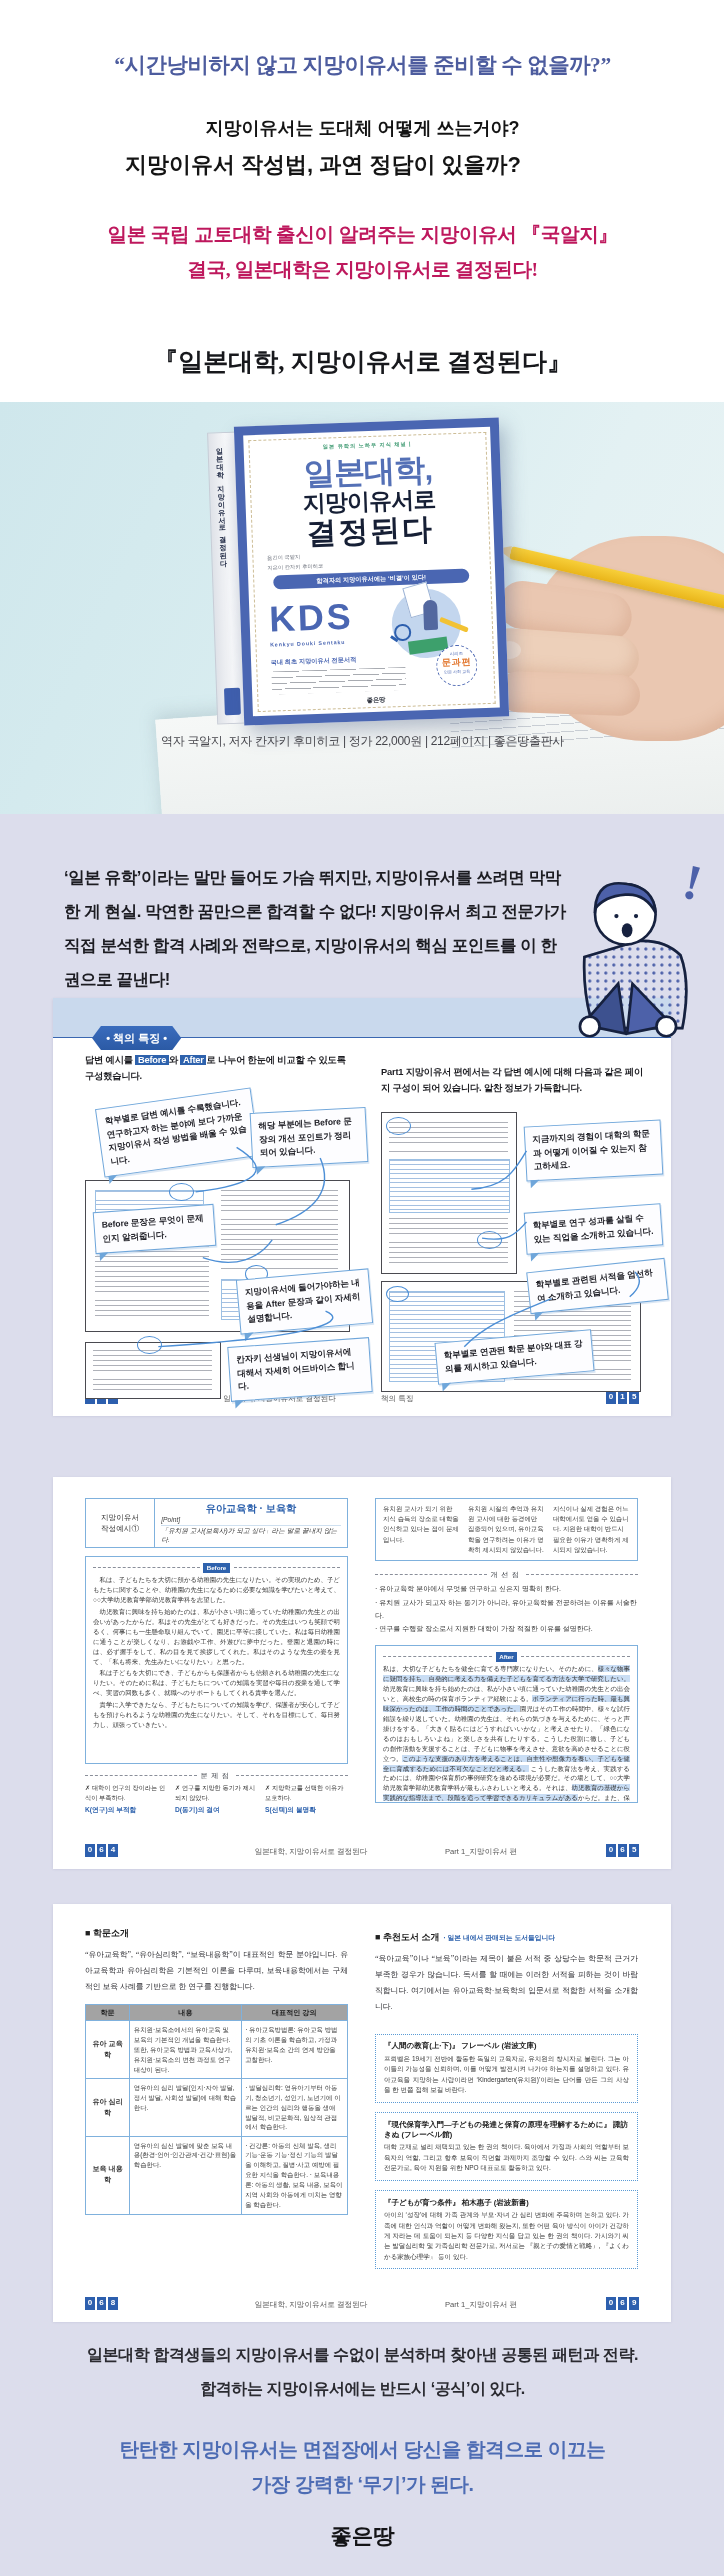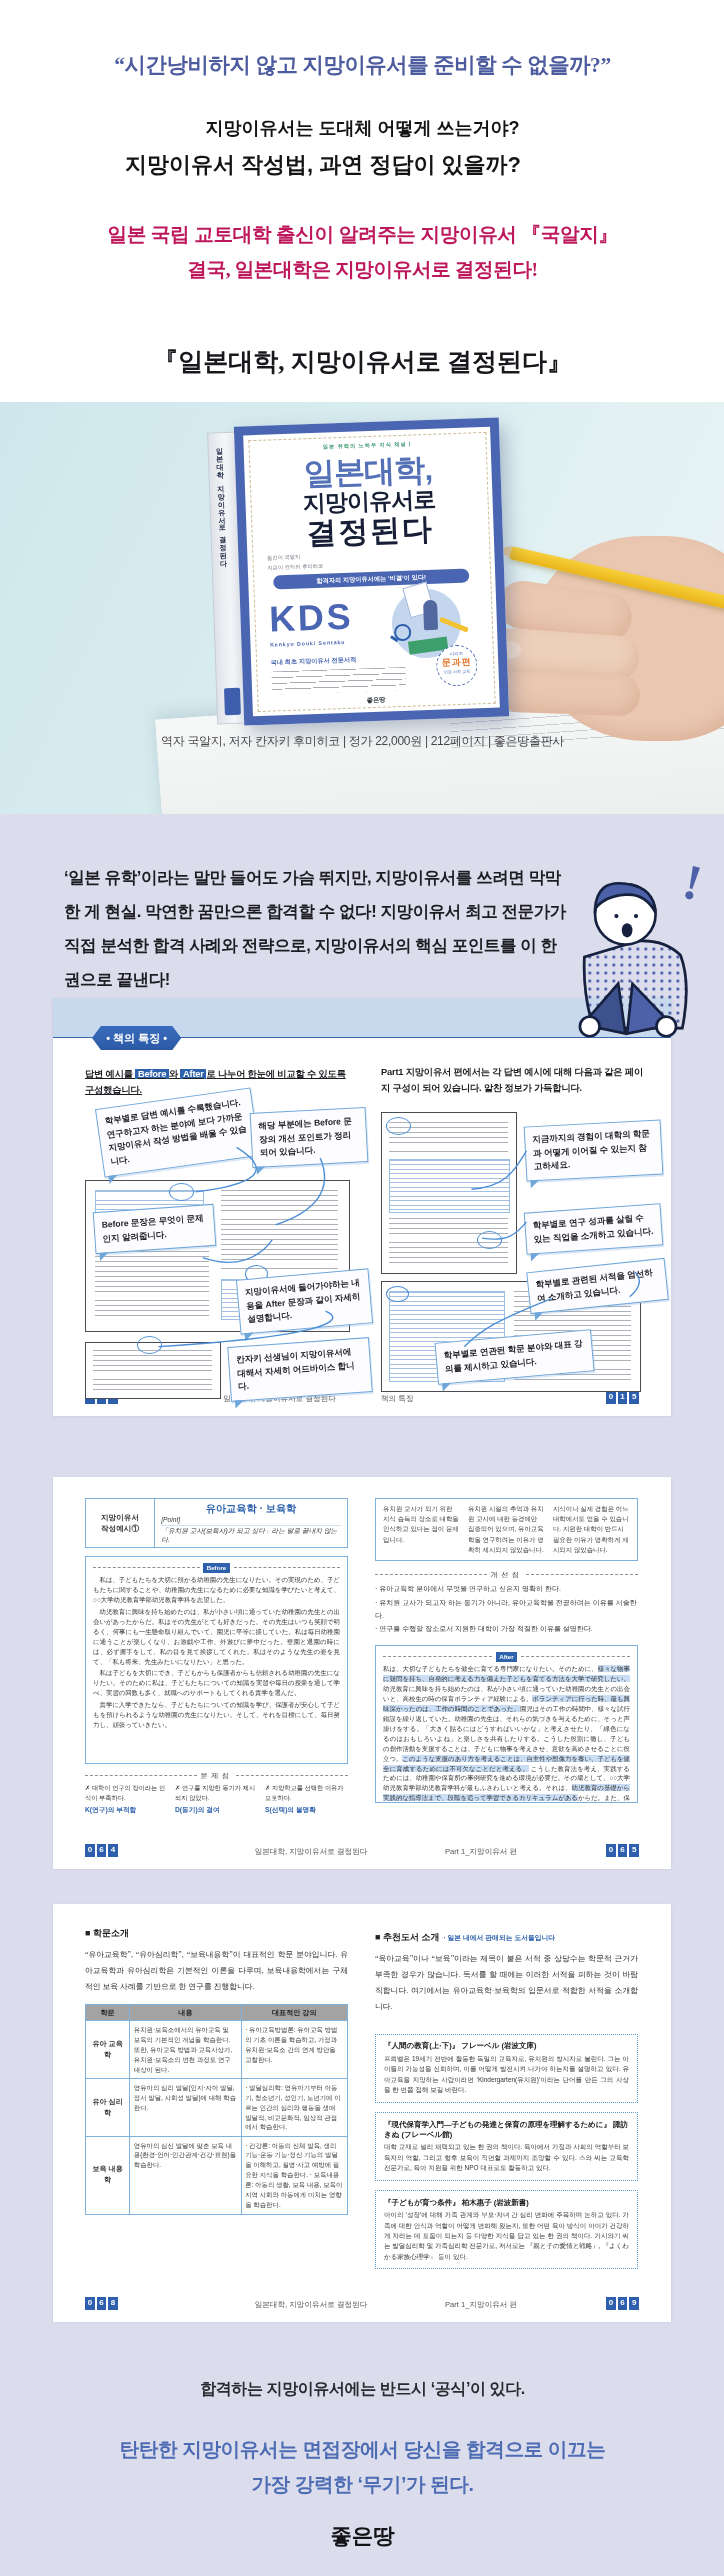--- a/index.html
+++ b/index.html
@@ -79,21 +79,21 @@
   .ph{background:repeating-linear-gradient(to bottom,rgba(95,100,115,.5) 0 0.9px,transparent 0.9px 4.9px);}
   .phb{background:repeating-linear-gradient(to bottom,rgba(90,140,200,.55) 0 0.9px,transparent 0.9px 4.5px);border:0.9px solid #9cc0e4;}
   .cmark{position:absolute;border:1.6px solid #4d8fd6;border-radius:50%;z-index:2;}
   .cfoot{position:absolute;bottom:12.5px;font-size:7.6px;color:#555;}
   .pgnum{display:inline-flex;gap:1.8px;}
   .pgnum b{display:inline-block;width:9.8px;height:12.5px;background:#2d5fae;color:#fff;font-size:8px;font-weight:700;text-align:center;line-height:12.5px;}
 
   
   .jpage{position:absolute;top:21.4px;width:263px;}
   .hdrbox{display:flex;border:1.1px solid #7fb1dd;}
-  .hdrbox .c1{width:68px;border-right:1.1px solid #7fb1dd;display:flex;flex-direction:column;justify-content:center;text-align:center;font-size:7.6px;font-weight:700;color:#333;line-height:1.5;}
+  .hdrbox .c1{width:68px;border-right:1.1px solid #7fb1dd;display:flex;flex-direction:column;justify-content:center;text-align:center;font-size:7.6px;font-weight:400;color:#333;line-height:1.5;}
   .hdrbox .c2{flex:1;padding:2.7px 6.2px;}
   .jtitle{text-align:center;font-size:10.2px;font-weight:800;color:#2e62ad;}
   .jpoint{font-size:6.7px;font-style:italic;color:#444;}
   .jquote{font-size:6.7px;font-style:italic;color:#333;border-top:0.9px solid #cfe0f0;margin-top:1.8px;padding-top:0.9px;}
   .bluebox{border:1.1px solid #7fb1dd;padding:4.5px 7.1px;box-sizing:border-box;}
   .divrow{display:flex;align-items:center;gap:3.6px;margin:1.8px 0 2.7px;}
   .divrow .dl{flex:1;border-top:0.9px dashed #8a8f9a;}
   .divrow .chip{background:#2e62ad;color:#fff;font-size:6.2px;font-weight:700;padding:0 3.6px;line-height:9.8px;}
   .divrow .lbl{font-size:7.1px;color:#33383f;letter-spacing:3.6px;}
   .jp{font-size:6.4px;line-height:1.55;color:#333;text-align:justify;margin:0 0 1.8px;text-indent:1em;}
@@ -204,21 +204,21 @@
       <path d="M58 196 L98 150 L106 206 Z" fill="#3d518f" stroke="#16213f" stroke-width="3"></path>
       <path d="M158 196 L114 150 L108 206 Z" fill="#4d61a9" stroke="#16213f" stroke-width="3"></path>
       <circle cx="66" cy="198" r="11" fill="#fff" stroke="#16213f" stroke-width="3"></circle>
       <circle cx="152" cy="198" r="11" fill="#fff" stroke="#16213f" stroke-width="3"></circle>
     </svg>
 
     <div class="abs card card1">
       <div class="band"></div>
       <div class="hexbadge">• 책의 특징 •</div>
 
-      <div class="abs colhead" style="left:32px;top:68px;width:267px;text-decoration:underline;">
+      <div class="abs colhead" style="left:32px;top:54px;width:267px;">
         <span>답변 예시를 </span><span class="hl-chip">Before</span><span>와 </span><span class="hl-chip">After</span><span>로 나누어 한눈에 비교할 수 있도록 구성했습니다.</span>
       </div>
       <div class="abs colhead" style="left:328px;top:66px;width:263px;">Part1 지망이유서 편에서는 각 답변 예시에 대해 다음과 같은 페이지 구성이 되어 있습니다. 알찬 정보가 가득합니다.</div>
 
       <div class="thumb" style="left:32px;top:182px;width:263px;height:150px;">
         <div class="abs phb" style="left:9px;top:9px;width:107px;height:23px;"></div>
         <div class="abs ph" style="left:9px;top:41px;width:114px;height:96px;"></div>
         <div class="abs ph" style="left:135px;top:9px;width:117px;height:80px;"></div>
         <div class="abs phb" style="left:135px;top:98px;width:117px;height:39px;"></div>
       </div>
@@ -433,20 +433,21 @@
       <div class="cfoot" style="left:392px;">Part 1_지망이유서 편</div>
       <div class="cfoot" style="right:32px;">
         <span class="pgnum">
             <b>0</b>
             <b>6</b>
             <b>9</b>
           </span>
       </div>
     </div>
 
+    <div class="abs ctr bt1">일본대학 합격생들의 지망이유서를 수없이 분석하며 찾아낸 공통된 패턴과 전략.</div>
     <div class="abs ctr bt2">
       <span>합격하는 지망이유서에는 반드시 ‘</span><b>공식</b><span>’이 있다.</span>
     </div>
     <div class="abs ctr bblue1">탄탄한 지망이유서는 면접장에서 당신을 합격으로 이끄는</div>
     <div class="abs ctr bblue2">가장 강력한 ‘무기’가 된다.</div>
     <div class="abs ctr blogo">좋은땅</div>
   </div>
 
 </div>
 

